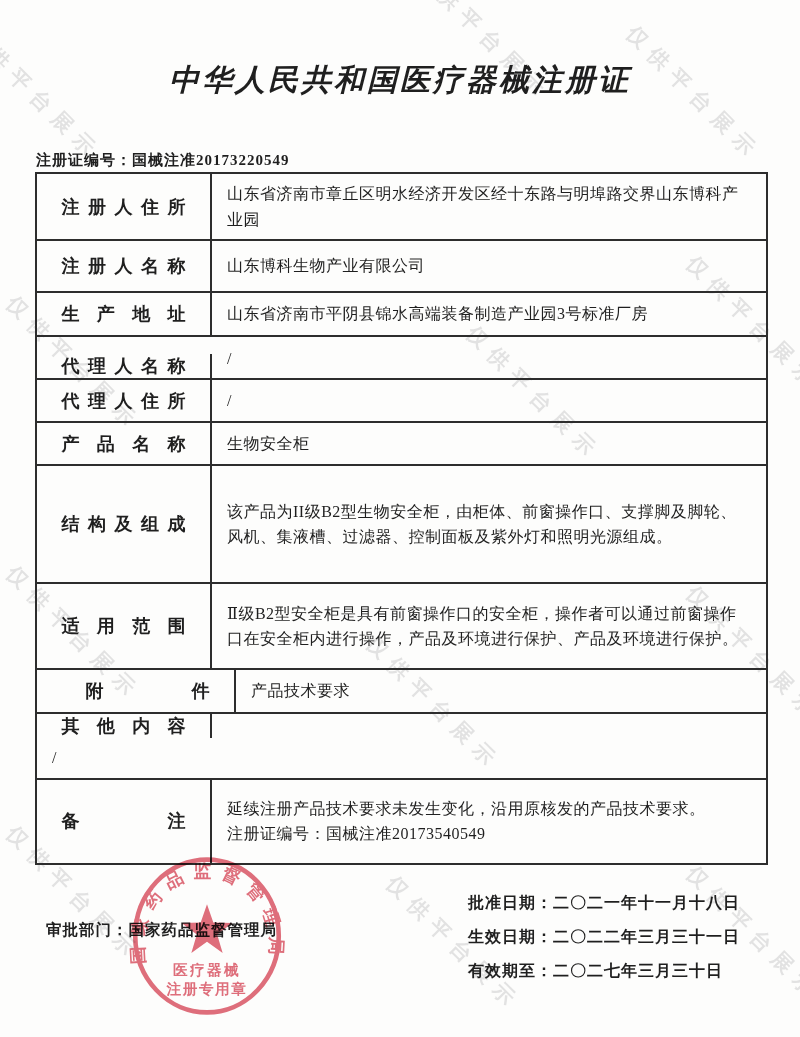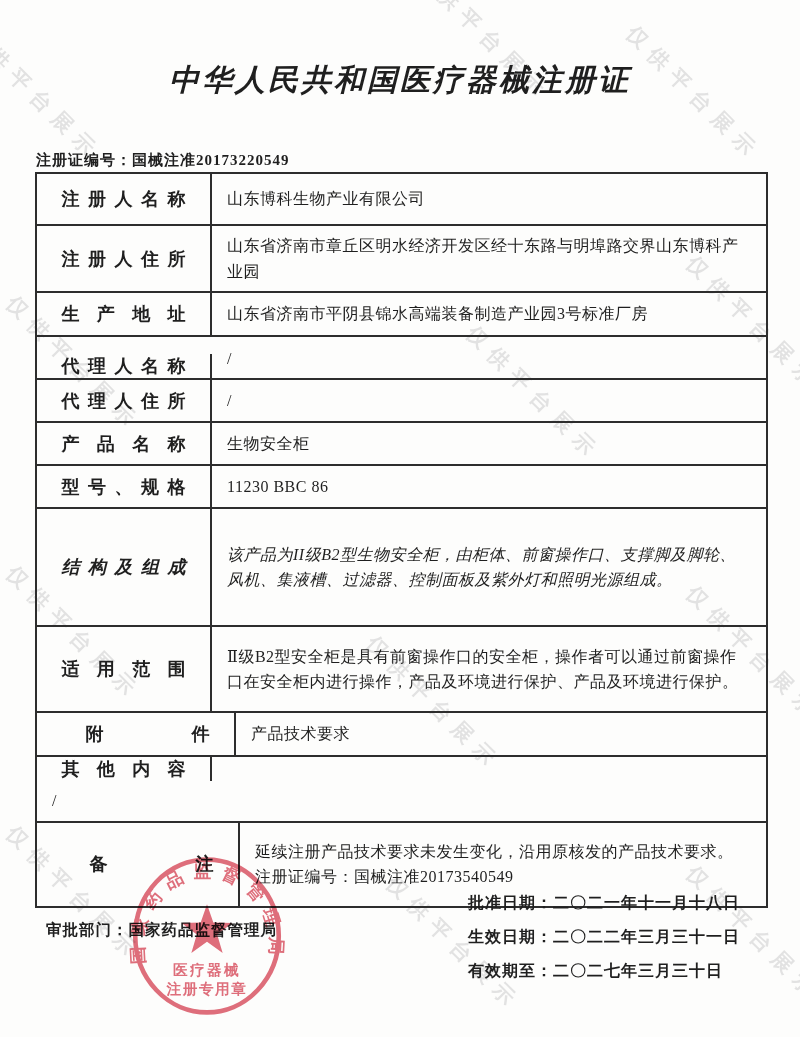--- a/index.html
+++ b/index.html
@@ -26,42 +26,42 @@
     position:absolute;top:151px;left:36px;
     font-size:15px;font-weight:bold;letter-spacing:1px;
   }
   
   .cert-table{
     position:absolute;top:172px;left:35px;width:733px;
     border:2px solid #2d2d2d;box-sizing:border-box;
     background:transparent;
   }
   .tr{display:flex;border-bottom:2px solid #2d2d2d;}
-  .tr:last-child{border-bottom:none;padding-left:28px;}
+  .tr:last-child{border-bottom:none;}
   .th{
     width:175px;min-width:175px;box-sizing:border-box;
     border-right:2px solid #2d2d2d;
     display:flex;align-items:center;justify-content:center;
   }
   .th span{
     display:inline-block;width:124px;
     font-family:"Liberation Sans","DejaVu Sans",sans-serif;
     font-size:18px;font-weight:bold;
     text-align:justify;text-align-last:justify;
   }
   .td{
     flex:1;display:flex;align-items:center;box-sizing:border-box;
     padding:7px 14px 7px 15px;
     font-size:16px;line-height:1.6;letter-spacing:0.5px;
     white-space:pre-line;
   }
   
   .r0 {min-height:50px;} .r1 {min-height:60px;} .r2 {min-height:42px;}
   .r3 {min-height:41px;align-items:flex-end;} .r4 {min-height:41px;} .r5 {min-height:41px;}
-  .r6 {min-height:41px;} .r7 {min-height:116px;font-style:italic;} .r8 {min-height:84px;}
+  .r6 {min-height:41px;} .r7 {min-height:116px;} .r8 {min-height:84px;}
   .r9 {min-height:42px;padding-left:24px;} .r10{min-height:41px;flex-direction:column;} .r11{min-height:83px;}
   
   .approval{
     position:absolute;left:46px;top:920px;
     font-family:"Liberation Sans","DejaVu Sans",sans-serif;
     font-size:15.5px;font-weight:bold;letter-spacing:1px;
   }
   .dates{
     position:absolute;left:468px;top:893px;
     font-family:Liberation Sans, sans-serif;
@@ -89,31 +89,31 @@
   <span class="wm" style="left:700px;top:580px">仅供平台展示</span>
   <span class="wm" style="left:20px;top:820px">仅供平台展示</span>
   <span class="wm" style="left:400px;top:870px">仅供平台展示</span>
   <span class="wm" style="left:700px;top:860px">仅供平台展示</span>
 
   <div class="doc-title">中华人民共和国医疗器械注册证</div>
 
   <div class="cert-line"><span>注册证编号：</span><span>国械注准20173220549</span></div>
 
   <div class="cert-table">
+    <div class="tr r1">
+      <div class="th">
+          <span>注册人住所</span>
+        </div>
+      <div class="td">山东省济南市章丘区明水经济开发区经十东路与明埠路交界山东博科产业园</div>
+    </div>
     <div class="tr r0">
       <div class="th">
           <span>注册人名称</span>
         </div>
       <div class="td">山东博科生物产业有限公司</div>
-    </div>
-    <div class="tr r1">
-      <div class="th">
-          <span>注册人住所</span>
-        </div>
-      <div class="td">山东省济南市章丘区明水经济开发区经十东路与明埠路交界山东博科产业园</div>
     </div>
     <div class="tr r2">
       <div class="th">
           <span>生产地址</span>
         </div>
       <div class="td">山东省济南市平阴县锦水高端装备制造产业园3号标准厂房</div>
     </div>
     <div class="tr r3">
       <div class="th">
           <span>代理人名称</span>
@@ -124,26 +124,20 @@
       <div class="th">
           <span>代理人住所</span>
         </div>
       <div class="td">/</div>
     </div>
     <div class="tr r5">
       <div class="th">
           <span>产品名称</span>
         </div>
       <div class="td">生物安全柜</div>
-    </div>
-    <div class="tr r6">
-      <div class="th">
-          <span>型号、规格</span>
-        </div>
-      <div class="td">11230 BBC 86</div>
     </div>
     <div class="tr r7">
       <div class="th">
           <span>结构及组成</span>
         </div>
       <div class="td">该产品为II级B2型生物安全柜，由柜体、前窗操作口、支撑脚及脚轮、风机、集液槽、过滤器、控制面板及紫外灯和照明光源组成。</div>
     </div>
     <div class="tr r8">
       <div class="th">
           <span>适用范围</span>

